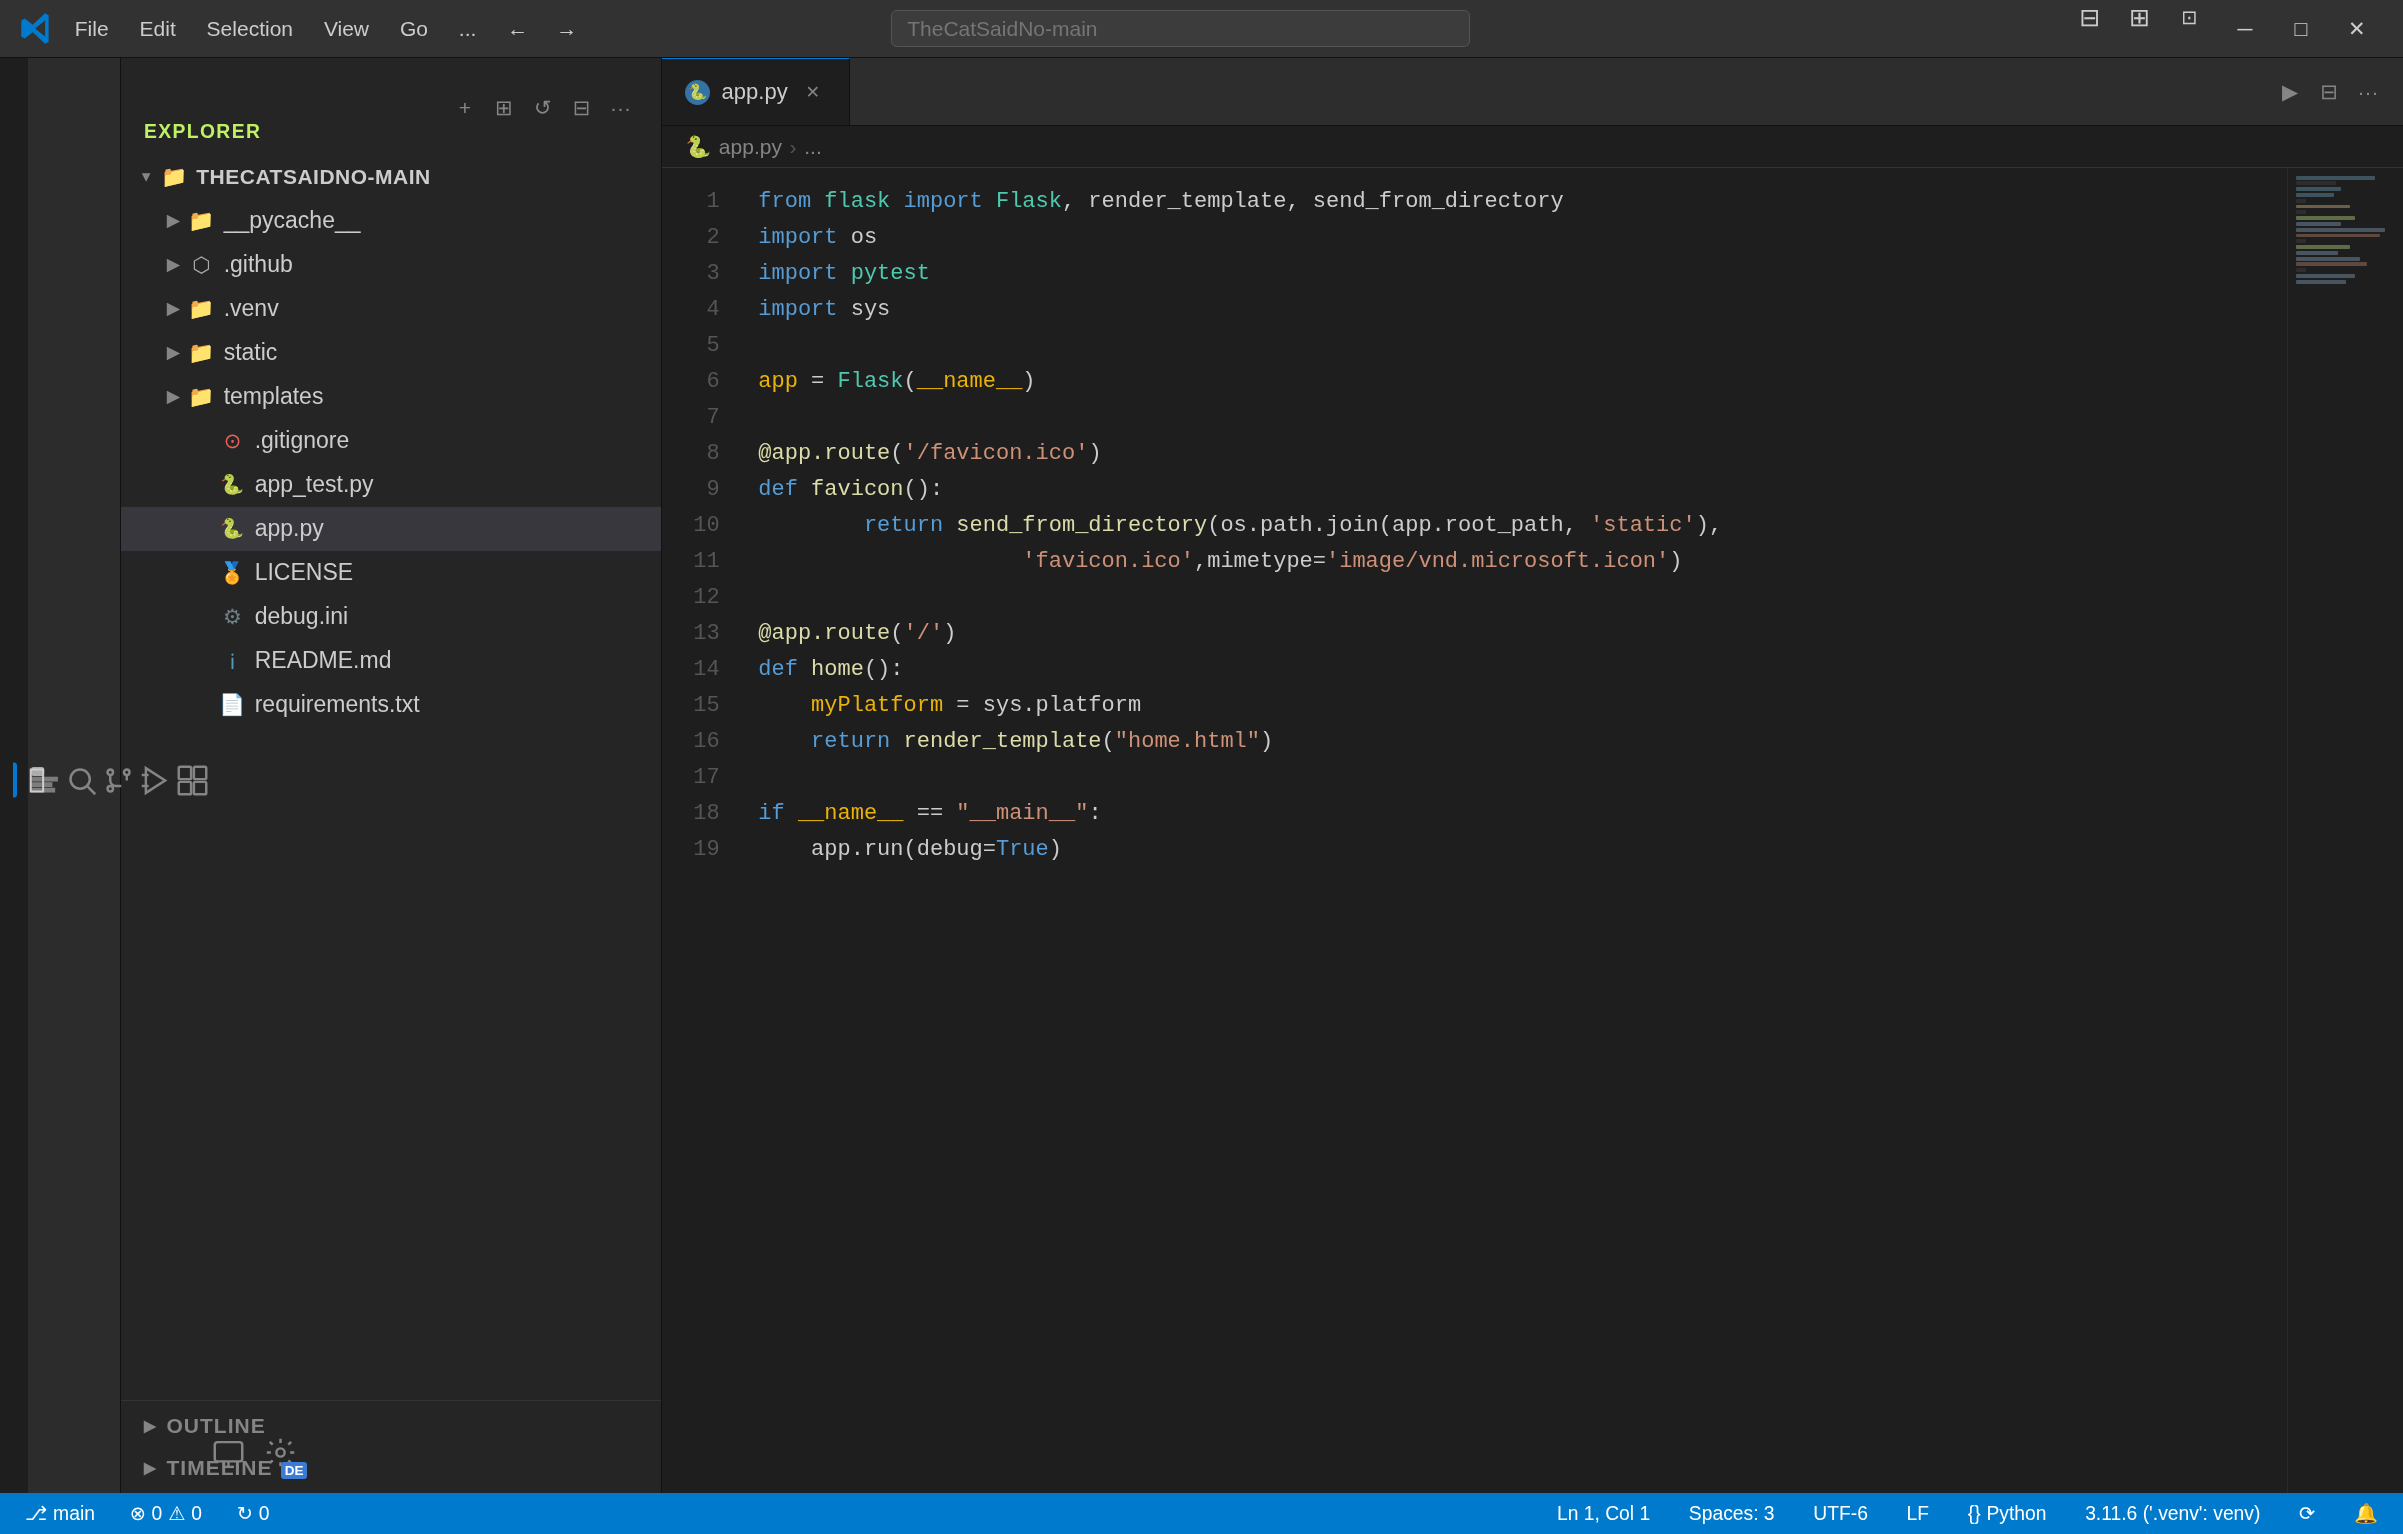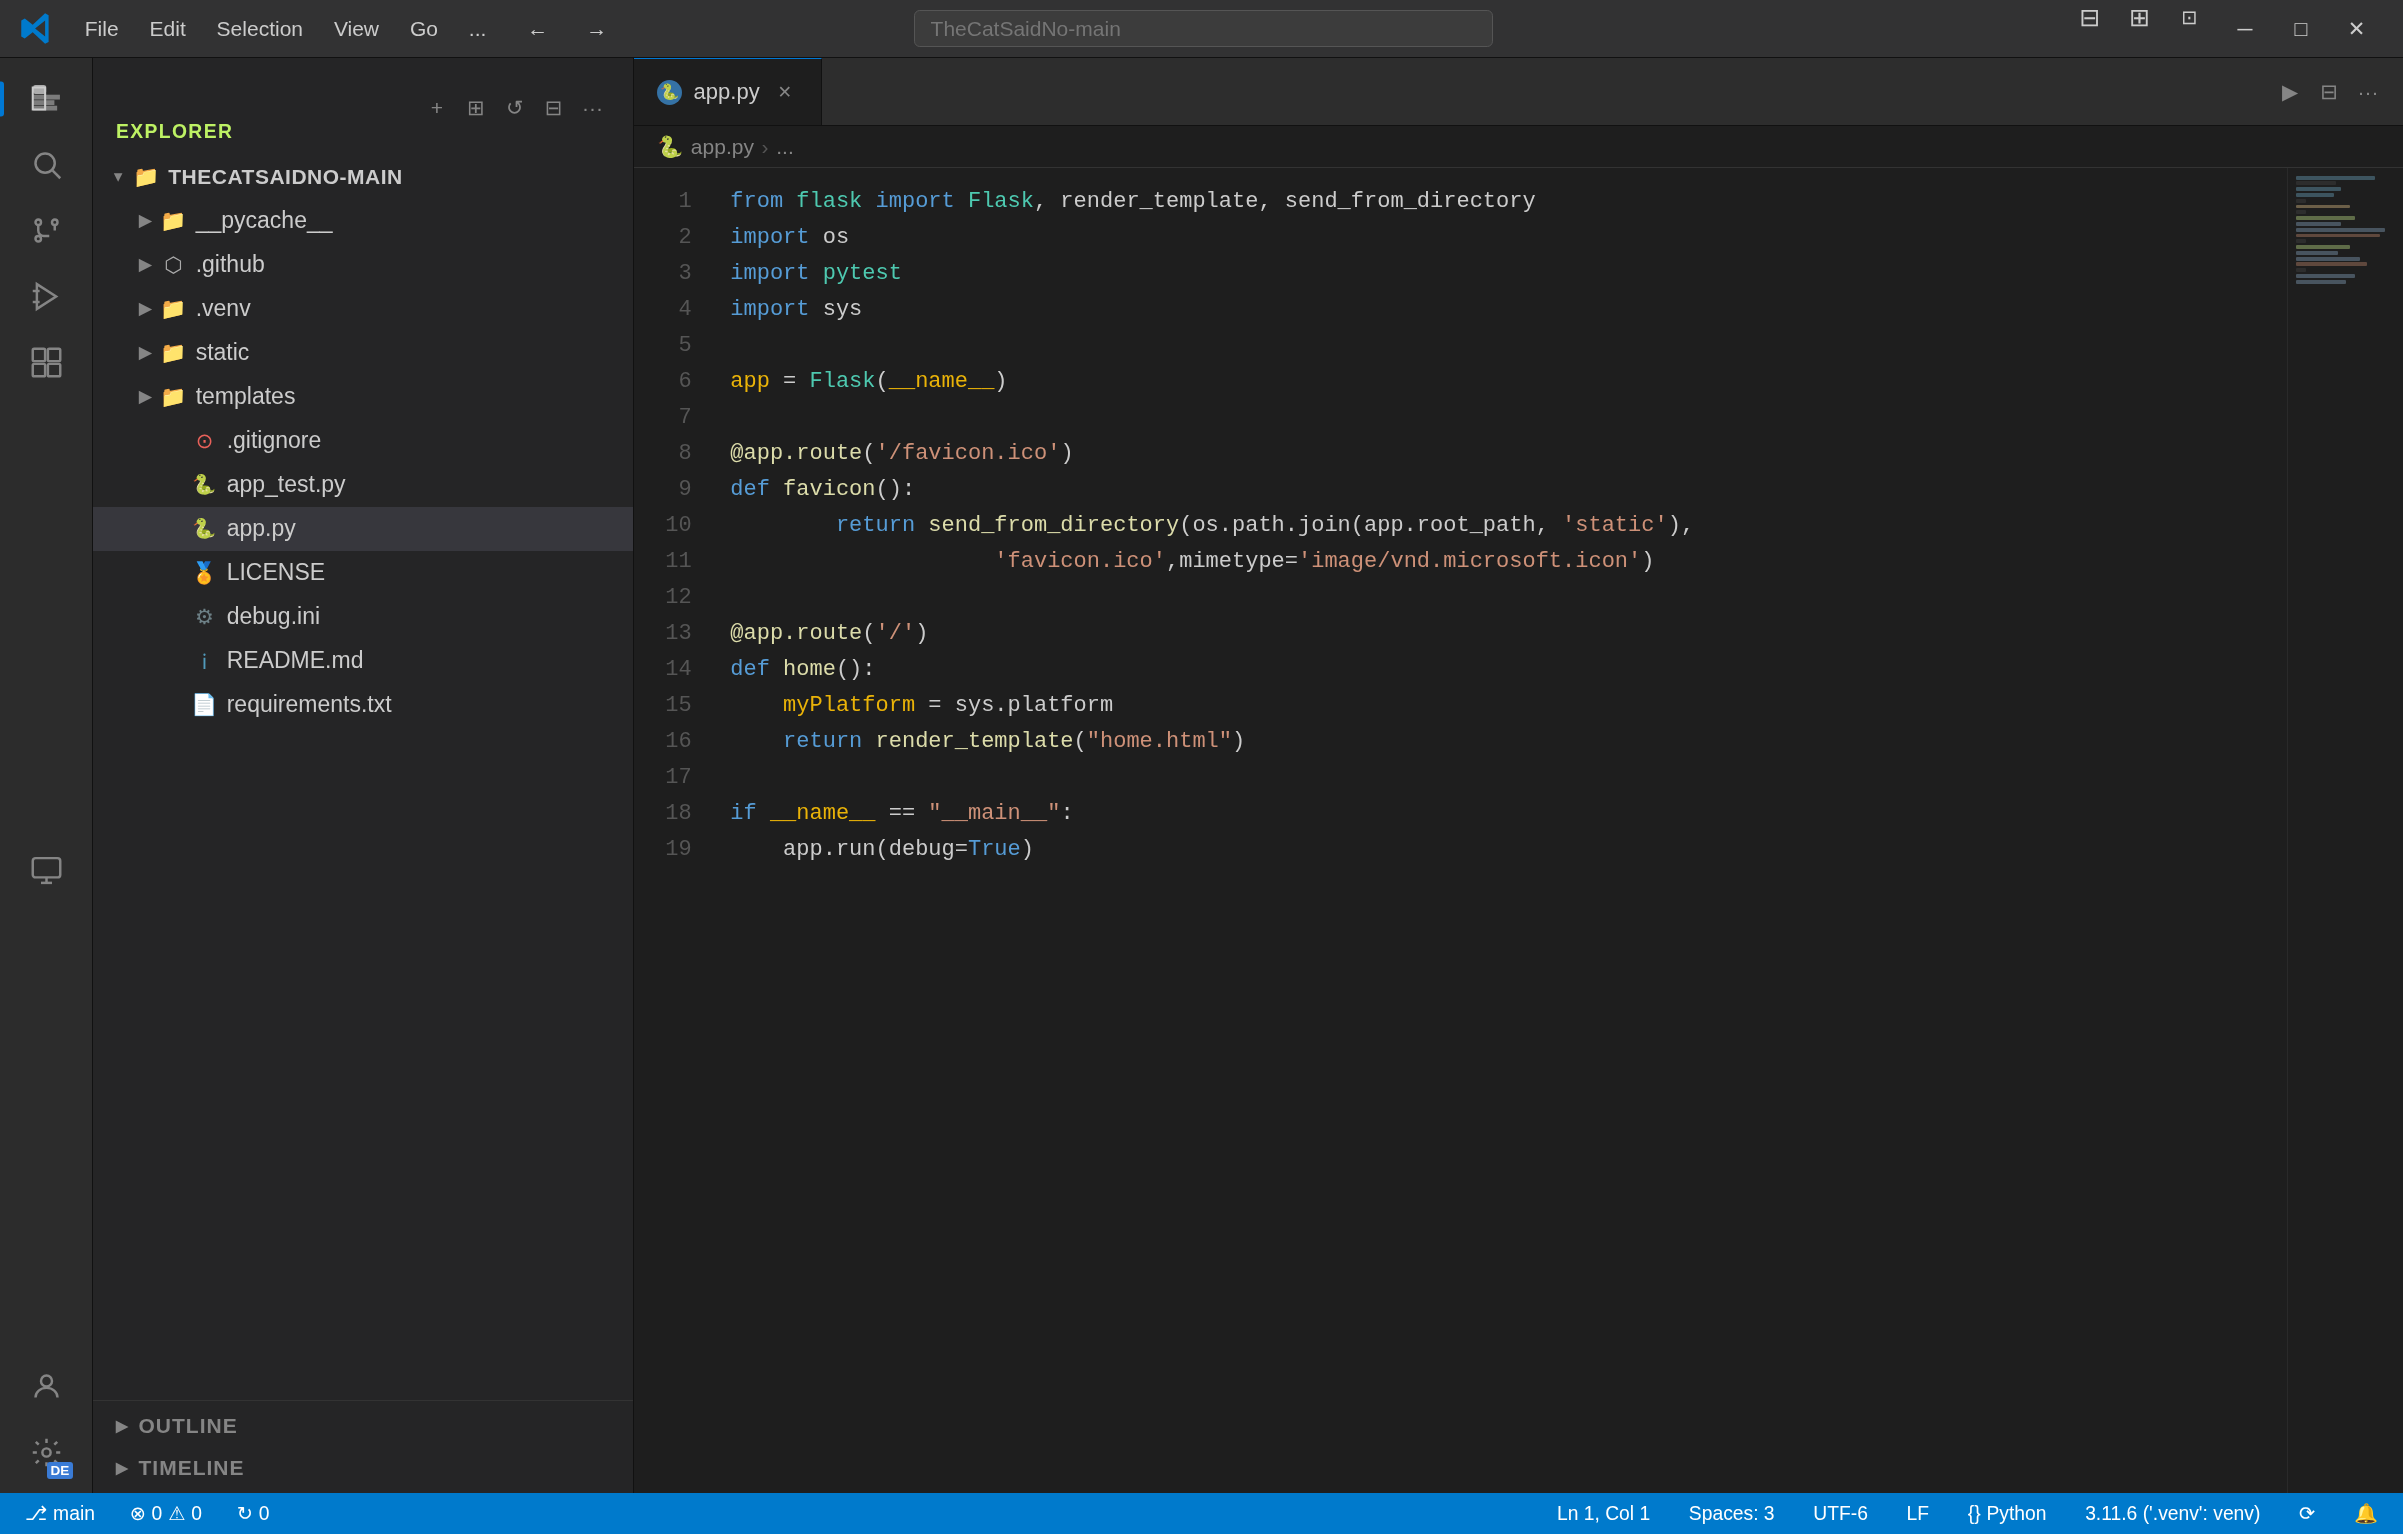--- a/index.html
+++ b/index.html
@@ -13,21 +13,21 @@
       font-size: 23px;
     }
 
     
     .titlebar {
       height: 58px;
       background: #323233;
       display: flex;
       align-items: center;
       padding: 0 19.3px;
-      gap: 17px;
+      gap: 7px;
       border-bottom: 1px solid #111;
     }
     .titlebar-icon {
       width: 35px;
       height: 35px;
       color: #0078d4;
       font-size: 31px;
     }
     .titlebar-menu {
       display: flex;
@@ -94,25 +94,26 @@
     .main-layout {
       display: flex;
       height: calc(1534px - 58px - 41px);
     }
 
     
     .activity-bar {
       width: 93px;
       background: #2c2c2c;
       display: flex;
-      flex-direction: column;
+      flex-direction: row;
       align-items: center;
       padding-top: 9.7px;
       gap: 3.9px;
       border-right: 1px solid #111;
+      margin-left: 28px;
     }
     .activity-item {
       width: 62px;
       height: 62px;
       display: flex;
       align-items: center;
       justify-content: center;
       border-radius: 7.7px;
       cursor: pointer;
       color: #858585;

